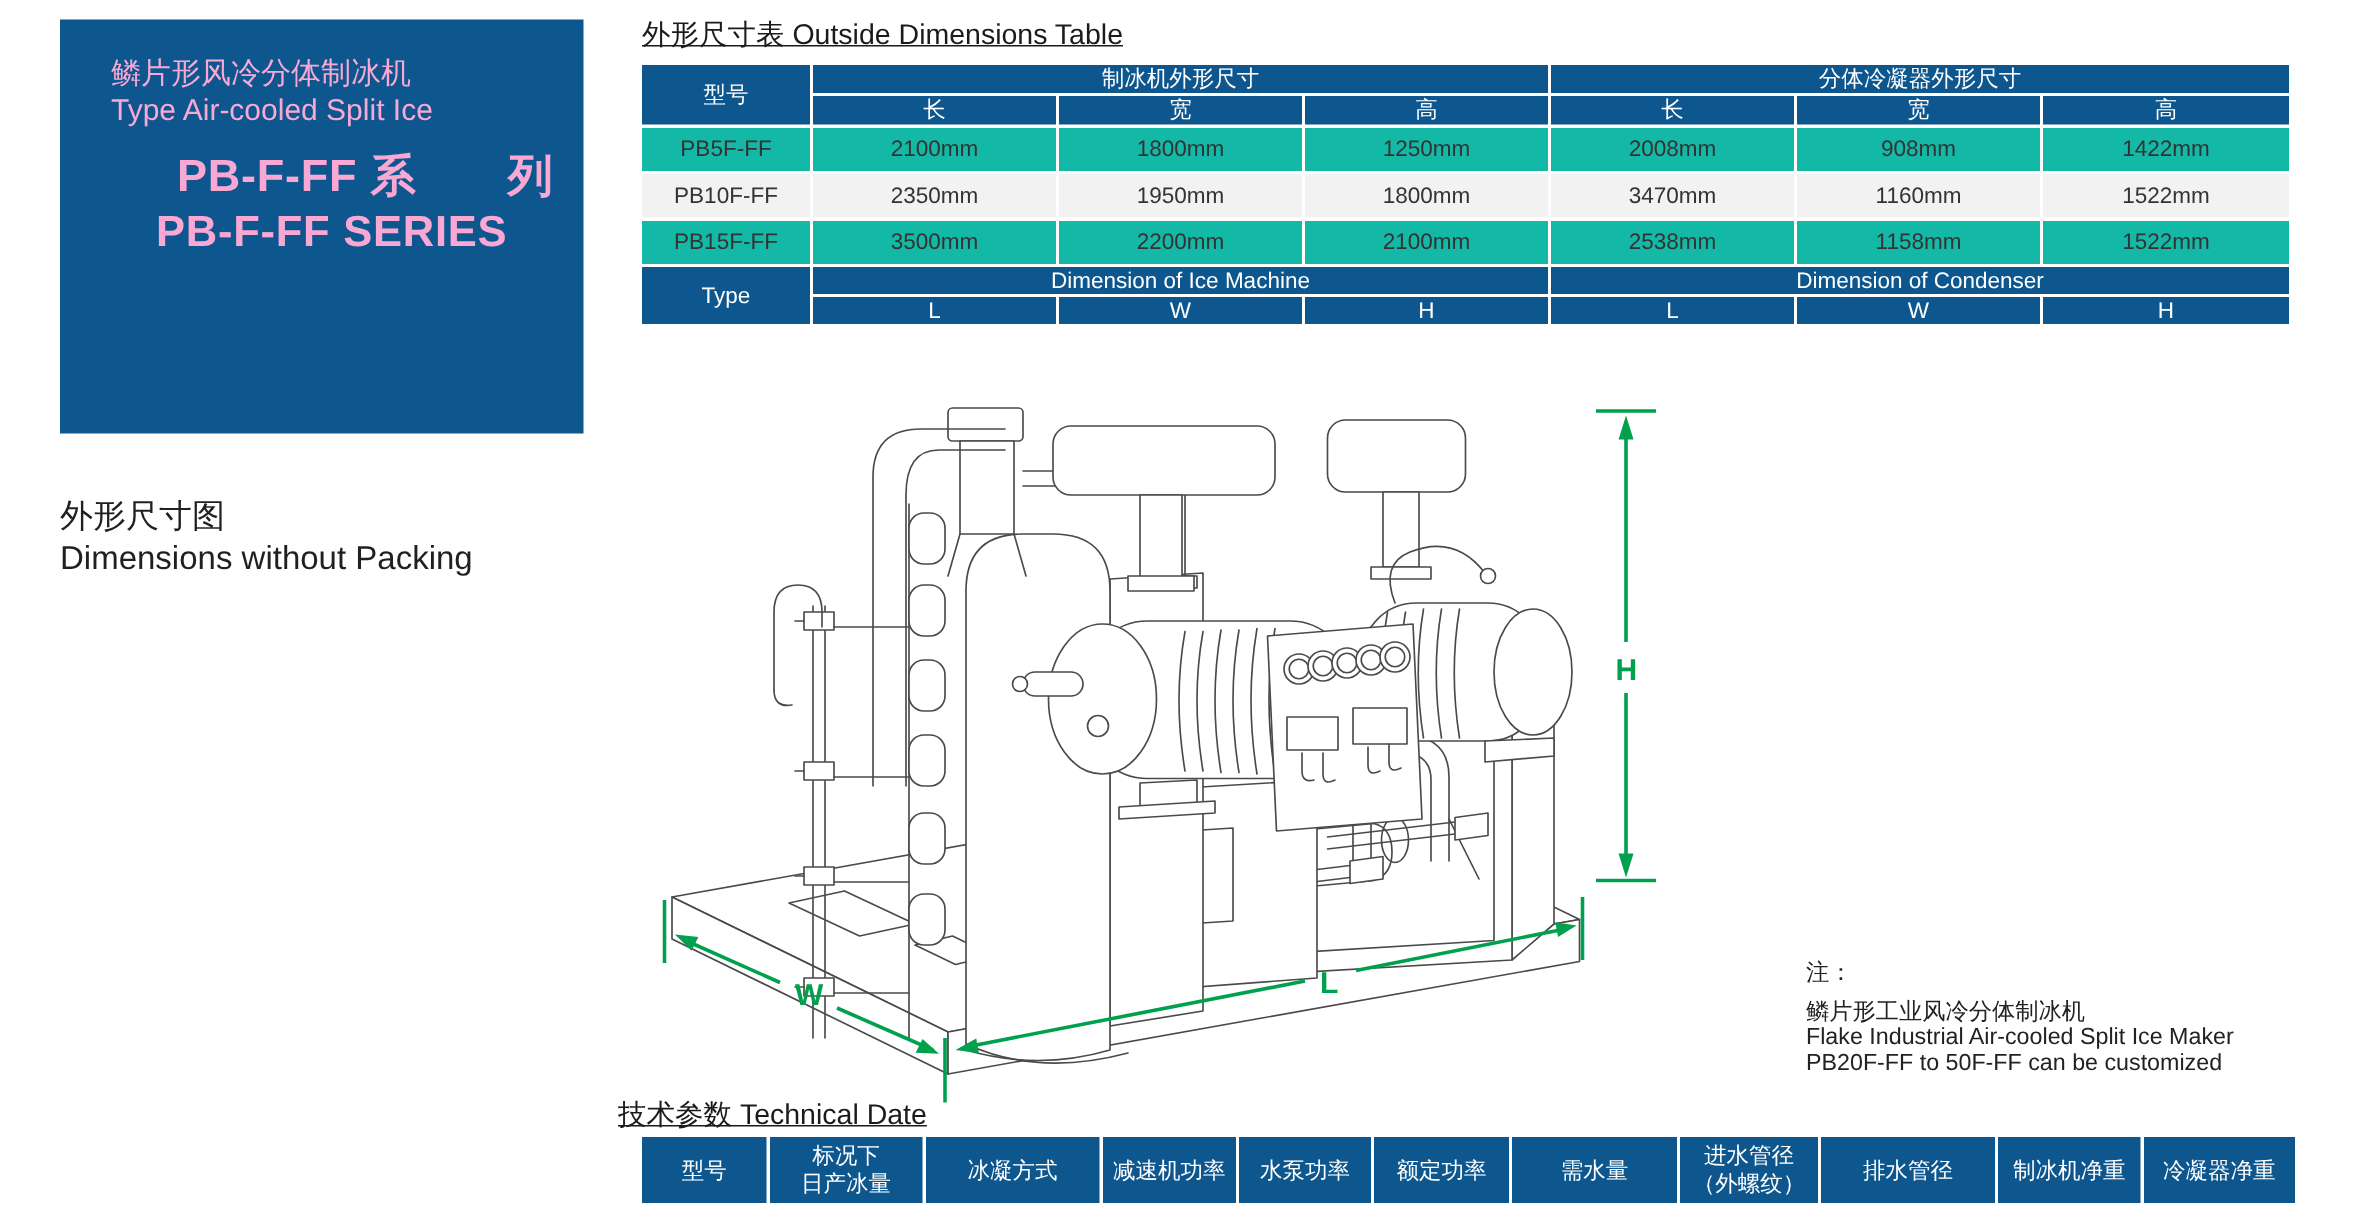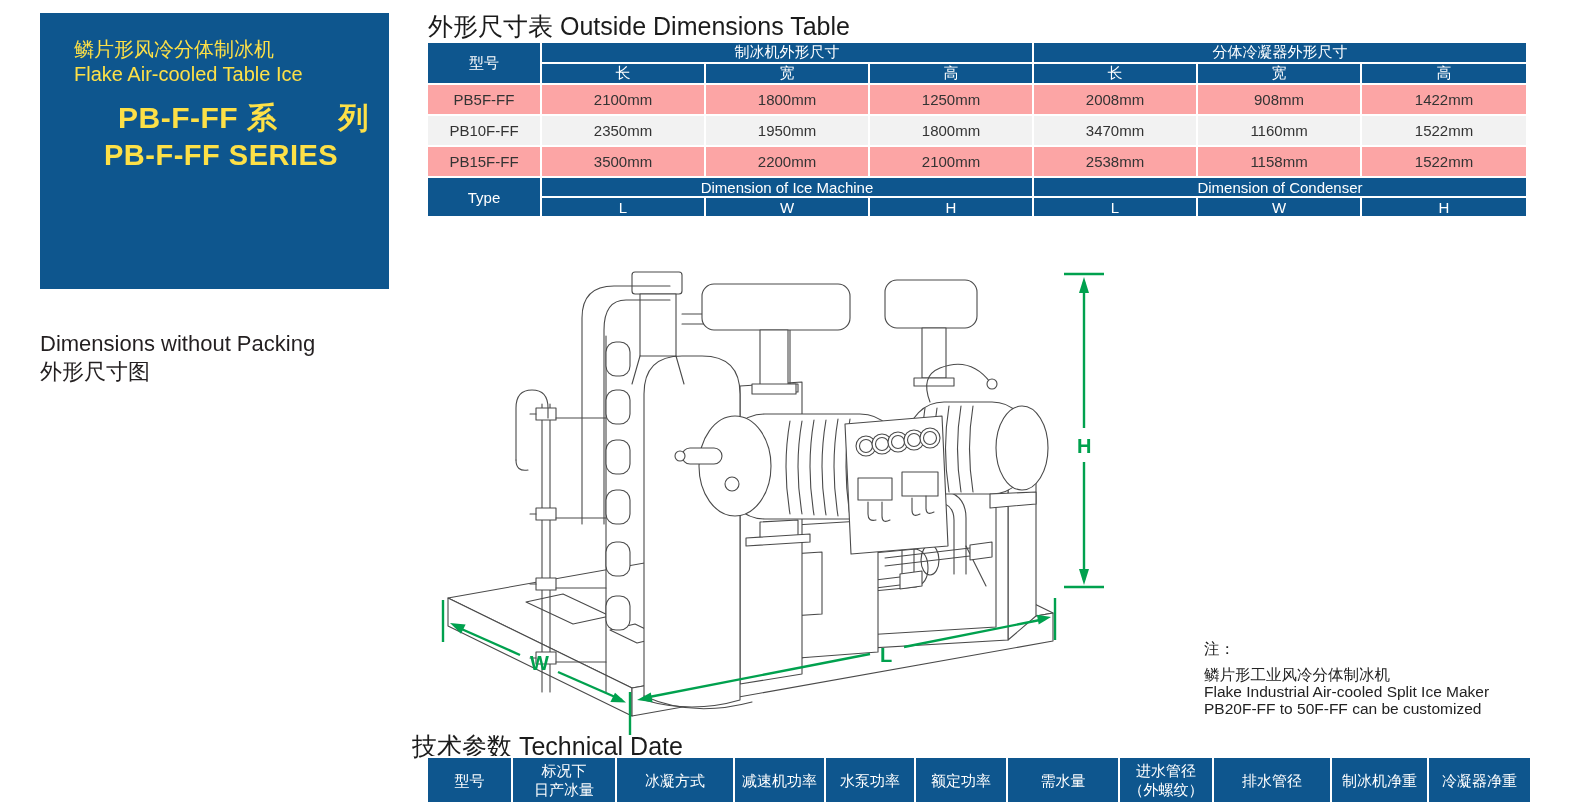--- a/index.html
+++ b/index.html
@@ -5,40 +5,40 @@
   html,body{margin:0;padding:0;}
   body{
     width:1570px;height:806px;position:relative;overflow:hidden;
     background:#ffffff;
     font-family:"Liberation Sans","DejaVu Sans",sans-serif;
     -webkit-font-smoothing:antialiased;
   }
   
   .product-panel{
     position:absolute;left:40px;top:13px;width:349px;height:276px;
-    background:#0e568e;color:#fde047;box-sizing:border-box;
+    background:#0e568e;color:#f9a8d4;box-sizing:border-box;
     padding:24px 20px 0 34px;
   }
   .product-panel .zh-title{font-size:20px;line-height:25px;}
   .product-panel .en-title{font-size:20px;line-height:25px;}
   .product-panel .series-zh{font-size:30px;font-weight:700;line-height:38px;margin-top:12px;letter-spacing:.5px;text-align:right;}
   .product-panel .series-en{font-size:29px;font-weight:700;line-height:37px;letter-spacing:.5px;margin-left:30px;}
   
   .figure-heading{position:absolute;left:40px;top:330px;color:#231f20;font-size:22px;line-height:28px;}
   
-  .section-title{position:absolute;color:#1b1b1b;font-size:25px;}
+  .section-title{position:absolute;color:#1b1b1b;font-size:19px;text-decoration:underline;}
   #outside-title{left:428px;top:10px;}
   #tech-title{left:412px;top:730px;}
   
   table{border-collapse:collapse;table-layout:fixed;}
   td{border:2px solid #ffffff;text-align:center;vertical-align:middle;
      font-size:15px;overflow:hidden;white-space:nowrap;padding:0 2px;box-sizing:border-box;}
   .hdr td{background:#0e568e;color:#ffffff;height:20px;}
   .data td{color:#333333;height:31px;}
-  .row-g td{background:#fca5a5;}
+  .row-g td{background:#14b8a6;}
   .row-l td{background:#f2f2f2;}
   #outside-table{position:absolute;left:426px;top:41px;width:1100px;}
   #tech-table{position:absolute;left:426px;top:756px;width:1104px;}
   #tech-table td{background:#0e568e;color:#ffffff;height:46px;line-height:19px;}
   #tech-table td span{display:block;}
   #tech-table td span:empty{display:none;}
   
   .notes{position:absolute;left:1204px;top:640px;width:340px;color:#222222;font-size:15.5px;line-height:17px;}
   .notes .note-label{margin-bottom:9px;}
   
@@ -47,28 +47,28 @@
   .mfill{fill:#ffffff;stroke:#4a4a4a;stroke-width:1.1;stroke-linejoin:round;}
   .dim{stroke:#00a14e;stroke-width:2.4;fill:none;}
   .dimhead{fill:#00a14e;stroke:none;}
   .dimlabel{fill:#00a14e;font-weight:700;font-size:20px;font-family:"Liberation Sans","DejaVu Sans",sans-serif;}
 </style>
 </head>
 <body>
 
 <div class="product-panel">
   <div class="zh-title">鳞片形风冷分体制冰机</div>
-  <div class="en-title">Flake Air-cooled Table Ice</div>
+  <div class="en-title">Type Air-cooled Split Ice</div>
   <div class="series-zh">PB-F-FF 系　　列</div>
   <div class="series-en">PB-F-FF SERIES</div>
 </div>
 
 <div class="figure-heading">
+  <div>外形尺寸图</div>
   <div>Dimensions without Packing</div>
-  <div>外形尺寸图</div>
 </div>
 
 <div class="section-title" id="outside-title">外形尺寸表  Outside Dimensions Table</div>
 
 <table id="outside-table">
   <colgroup>
     <col style="width:114px">
     <col style="width:164px">
       <col style="width:164px">
       <col style="width:164px">

